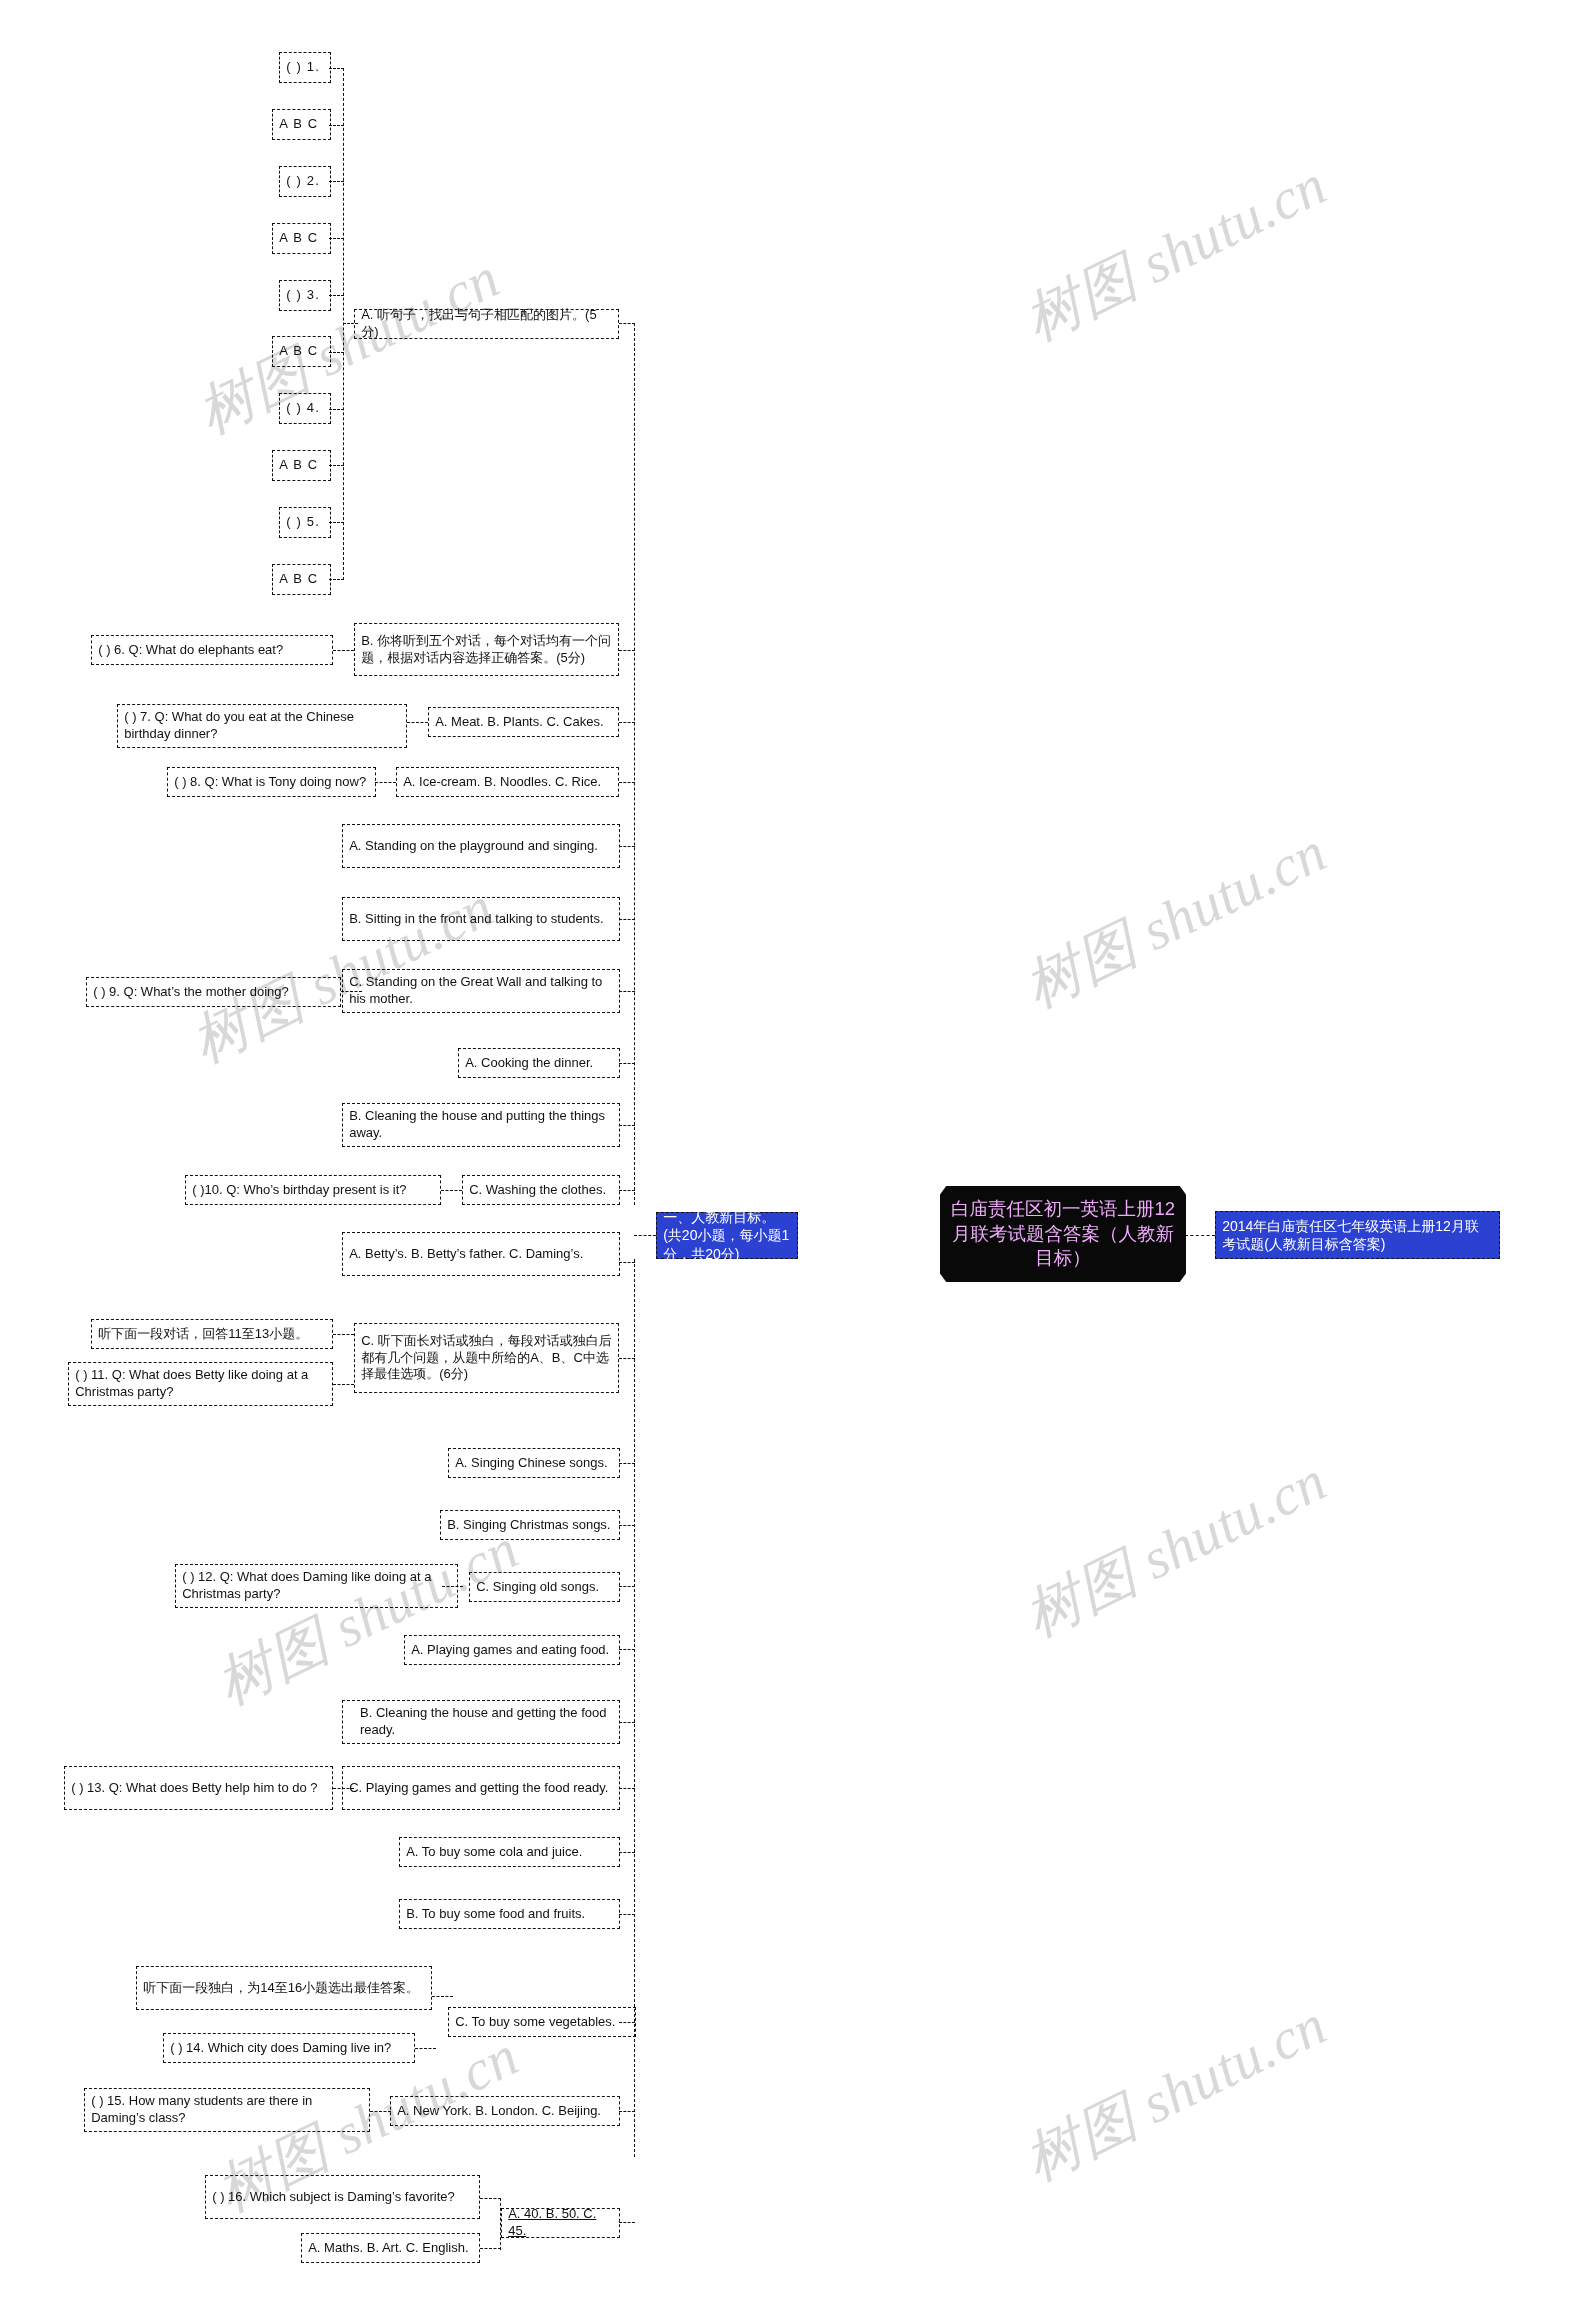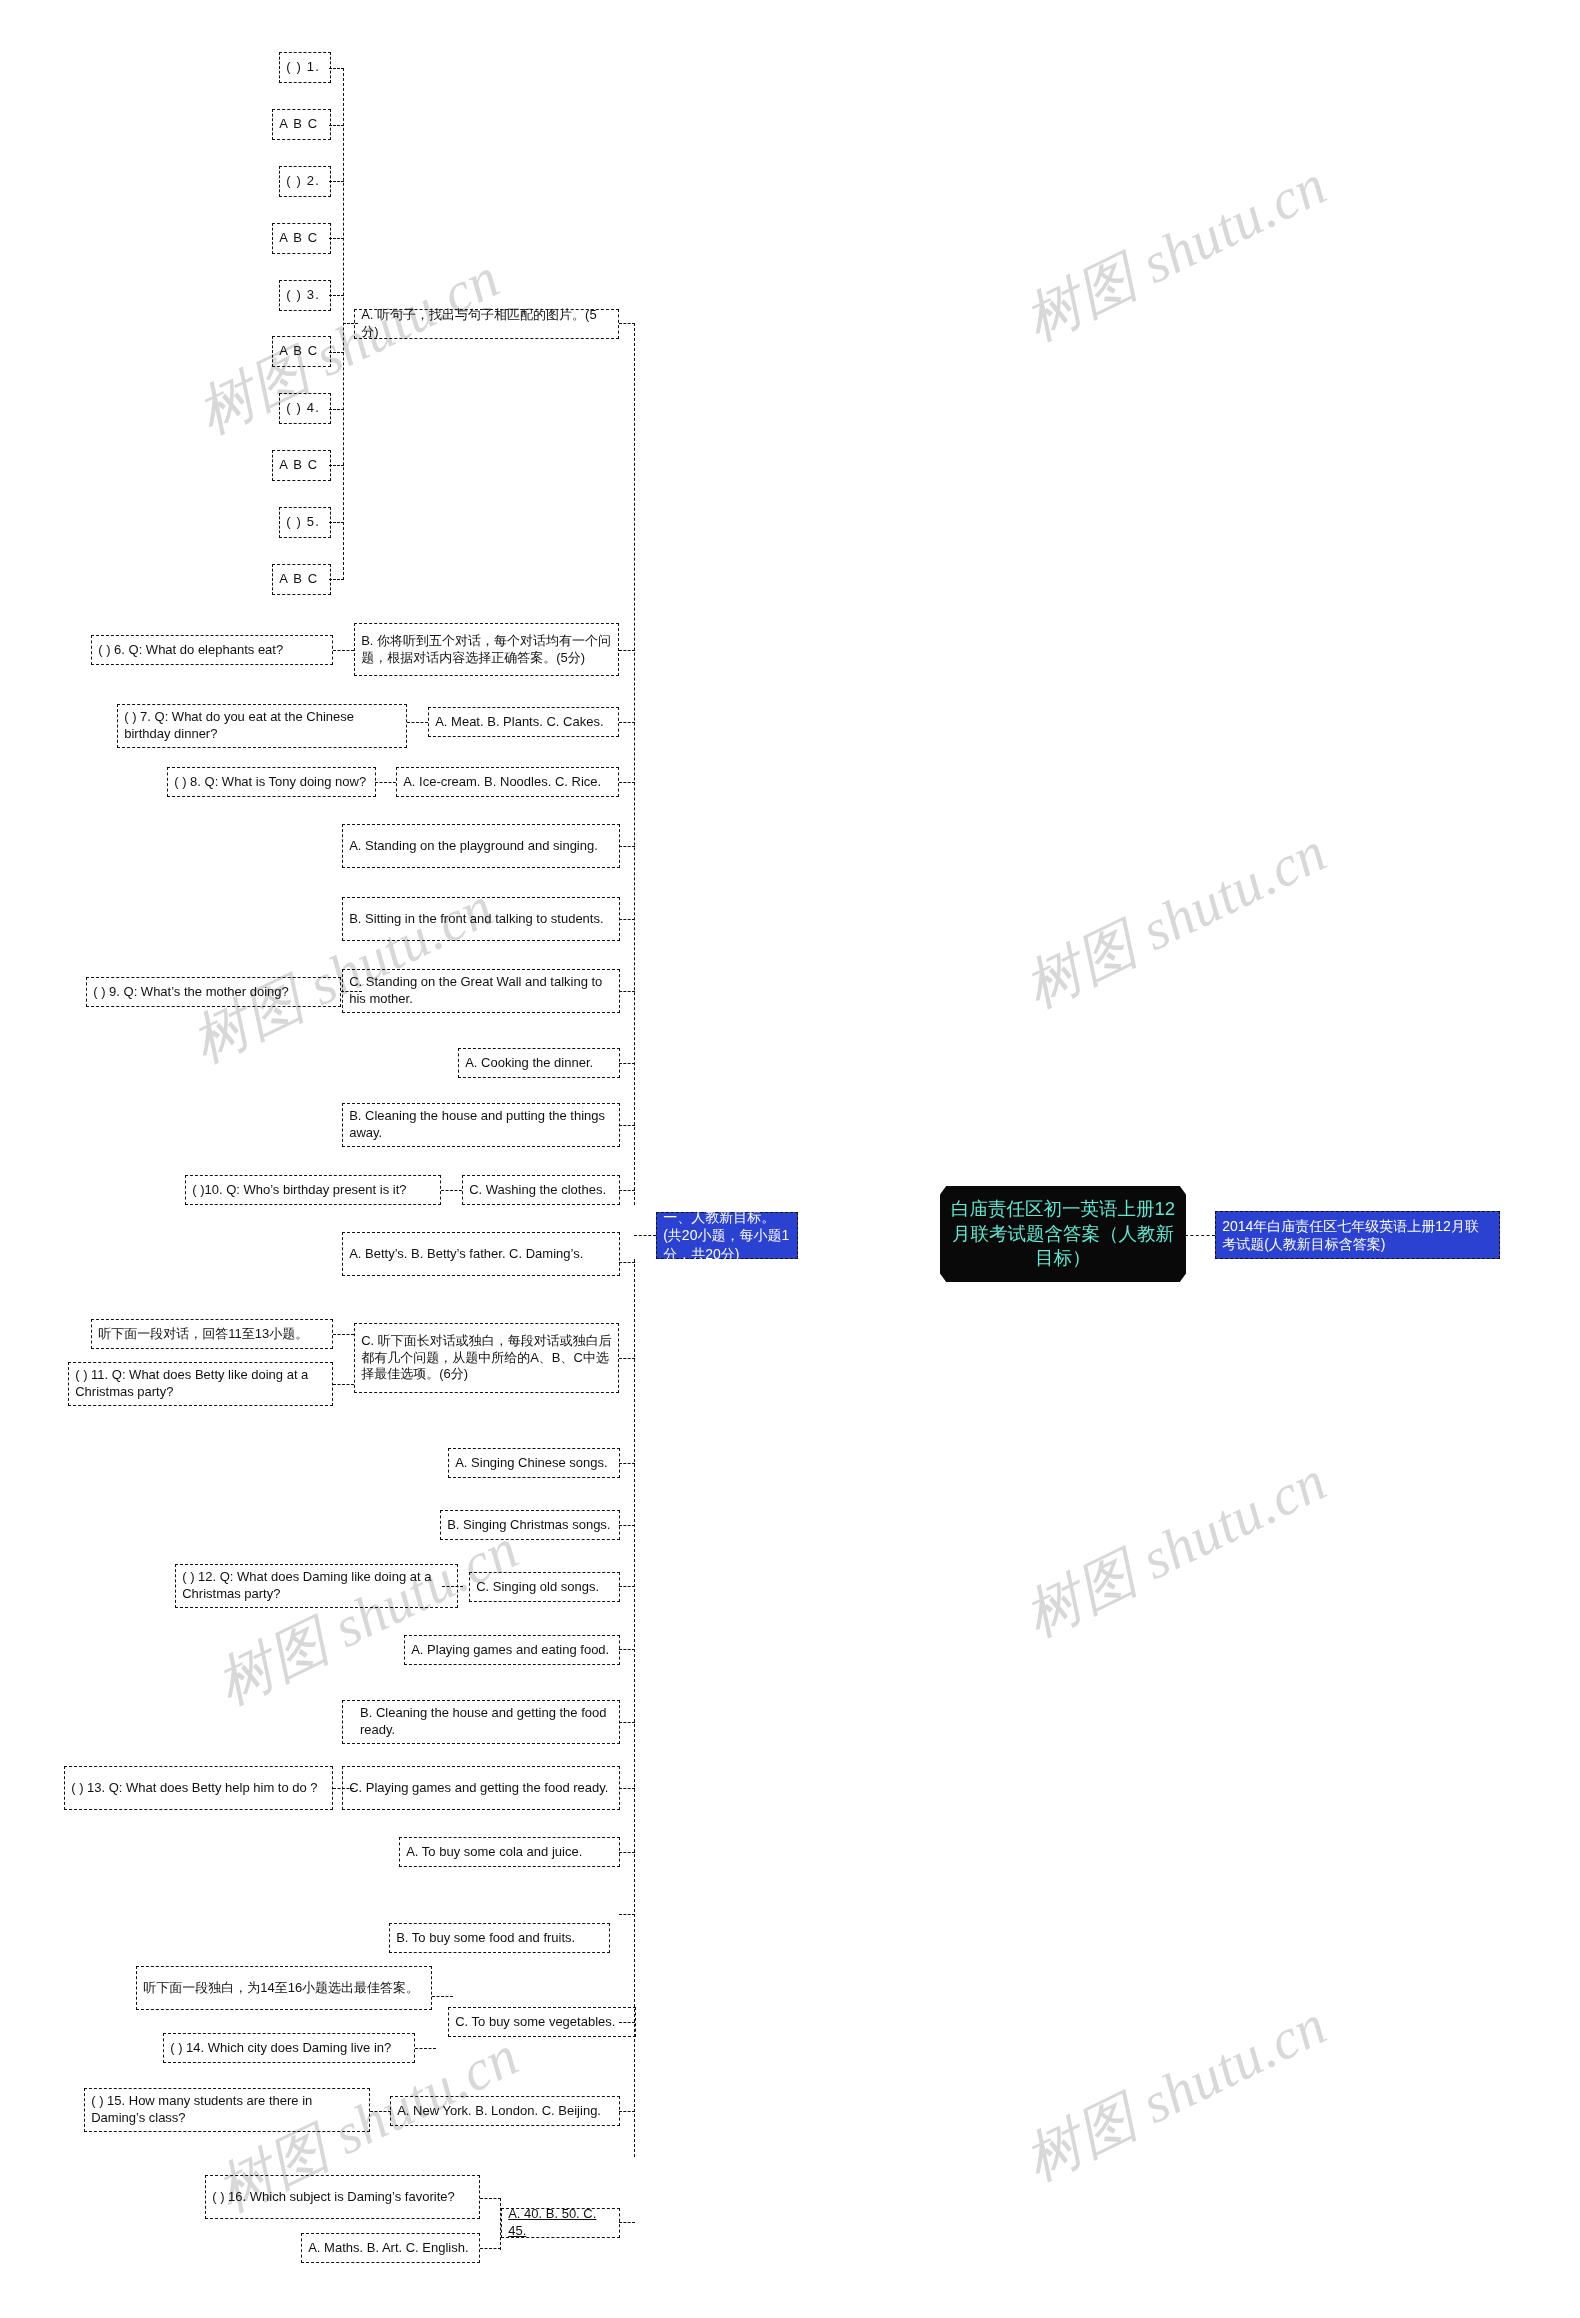--- a/index.html
+++ b/index.html
@@ -38,21 +38,21 @@
     z-index:3;
   }
   .node span{display:block;width:100%;}
   .en{font-size:13px;}
   .cn{font-size:13px;}
   .abc{font-size:13px;letter-spacing:1.2px;justify-content:flex-start;}
 
   
   .root{
     position:absolute;box-sizing:border-box;
-    background:#090909;color:#5eead4;
+    background:#090909;color:#f0abfc;
     border:none;
     display:flex;align-items:center;justify-content:center;
     text-align:center;
     font-size:18.5px;line-height:1.34;
     padding:6.2px 10px;
     z-index:5;
     clip-path:polygon(0 8.6px, 6.2px 0, calc(100% - 6.2px) 0, 100% 8.6px, 100% calc(100% - 8.6px), calc(100% - 6.2px) 100%, 6.2px 100%, 0 calc(100% - 8.6px));
   }
   .blue{
     position:absolute;box-sizing:border-box;
@@ -272,21 +272,21 @@
   <div class="node en" style="left:64px;top:1766px;width:269px;height:44px;">
     <span>( ) 13. Q: What does Betty help him to do ?</span>
   </div>
   <div class="node en" style="left:342px;top:1766px;width:278px;height:44px;">
     <span>C. Playing games and getting the food ready.</span>
   </div>
 
   <div class="node en" style="left:399px;top:1837px;width:221px;height:30px;">
     <span>A. To buy some cola and juice.</span>
   </div>
-  <div class="node en" style="left:389px;top:1899px;width:221px;height:30px;margin-top:24px;">
+  <div class="node en" style="left:399px;top:1899px;width:221px;height:30px;">
     <span>B. To buy some food and fruits.</span>
   </div>
   <div class="node cn" style="left:136px;top:1966px;width:296px;height:44px;">
     <span>听下面一段独白，为14至16小题选出最佳答案。</span>
   </div>
   <div class="node en" style="left:448px;top:2007px;width:188px;height:30px;">
     <span>C. To buy some vegetables.</span>
   </div>
   <div class="node en" style="left:163px;top:2033px;width:252px;height:30px;">
     <span>( ) 14. Which city does Daming live in?</span>

